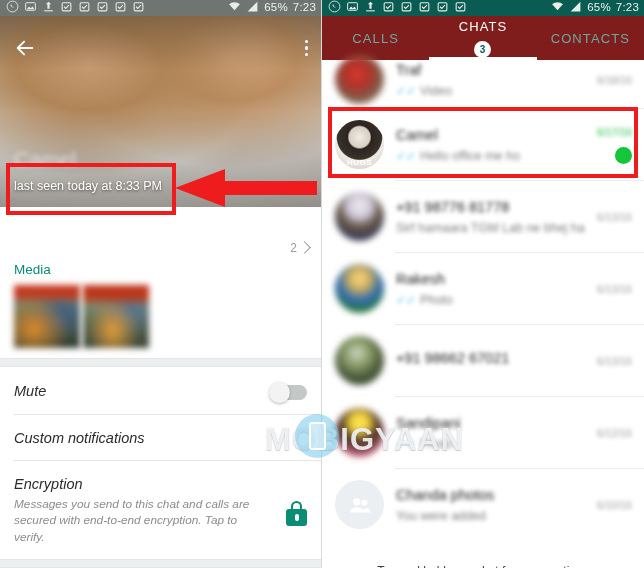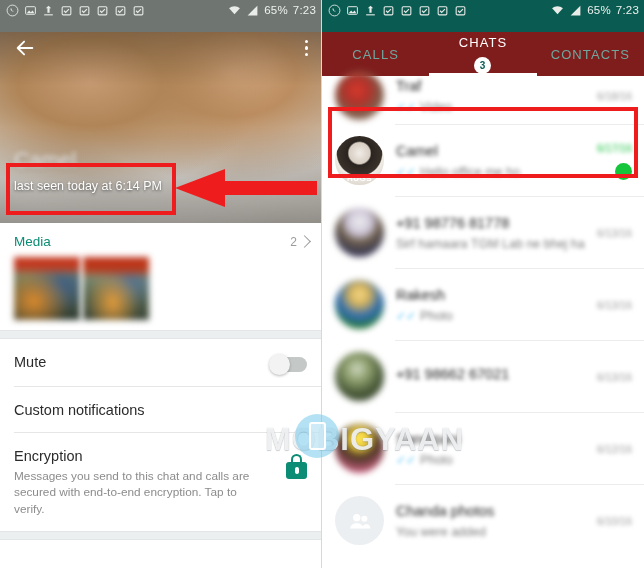--- a/index.html
+++ b/index.html
@@ -8,21 +8,21 @@
     font-family: "Liberation Sans", sans-serif;
     background: #ffffff;
     overflow: hidden;
   }
   .screens { display: flex; width: 644px; height: 568px; }
   .panel { position: relative; width: 322px; height: 568px; overflow: hidden; background:#fff; }
   .panel-left { border-right: 1px solid #d8d8d8; }
 
   
   .statusbar {
-    height: 32px; display: flex; align-items: center;
+    height: 16px; display: flex; align-items: flex-start;
     padding: 0 5px 12px 6px; gap: 5px;
     color: #e9ece9; font-size: 11px; position: relative; z-index: 40;
   }
   .statusbar-left { background: #6f7672; }
   .statusbar-right { background: #0a5c52; }
   .sb-icons { display: flex; align-items: center; gap: 5px; }
   .sb-spacer { flex: 1; }
   .sb-right { display: flex; align-items: center; gap: 5px; }
   .sb-text { font-size: 11.5px; letter-spacing: .2px; color:#eef1ee; }
   .ico { width: 13px; height: 13px; display:block; }
@@ -73,21 +73,21 @@
   }
   .box-lastseen { left: 6px; top: 163px; width: 170px; height: 52px; }
   .box-chatrow  { left: 6px; top: 107px; width: 310px; height: 71px; }
   .anno-arrow { position: absolute; z-index: 31; pointer-events: none; }
 
   
   .media-row {
     display: flex; align-items: center; justify-content: space-between;
     padding: 11px 12px 4px 14px;
   }
-  .media-label { color: #0b8c74; font-size: 13.5px; }
+  .media-label { color: #0b8c74; font-size: 13.5px; margin-top: 44px; }
   .media-count { color: #9b9b9b; font-size: 12px; display:flex; align-items:center; gap:3px; }
   .chev { width: 9px; height: 9px; border-right: 1.6px solid #9b9b9b; border-top: 1.6px solid #9b9b9b; transform: rotate(45deg); }
   .media-thumbs { display: flex; gap: 3px; padding: 4px 0 10px 14px; }
   .thumb {
     width: 66px; height: 63px; filter: blur(3.2px);
     background:
       linear-gradient(180deg,#c63a22 0%, #bf3a20 16%, rgba(191,58,32,0) 30%),
       radial-gradient(ellipse at 30% 70%, #d9892c 0%, rgba(217,137,44,0) 55%),
       radial-gradient(ellipse at 70% 45%, #3b5d86 0%, rgba(59,93,134,0) 55%),
       linear-gradient(180deg,#7d8f73 20%, #4c5b4a 60%, #2f3a30 100%);
@@ -96,22 +96,22 @@
     background:
       linear-gradient(180deg,#c1381f 0%, #b93618 18%, rgba(185,54,24,0) 34%),
       radial-gradient(ellipse at 45% 72%, #e09a3a 0%, rgba(224,154,58,0) 52%),
       radial-gradient(ellipse at 68% 40%, #4f7094 0%, rgba(79,112,148,0) 50%),
       linear-gradient(180deg,#8b9b80 18%, #56654f 62%, #3a4436 100%);
   }
   .sep-thick { height: 9px; background: #eceff0; border-top: 1px solid #e3e6e7; border-bottom: 1px solid #e3e6e7; }
 
   
   .srow {
-    padding: 15px 14px 14px 14px; display: flex; align-items: flex-start;
-    justify-content: space-between; gap: 0; position: relative;
+    padding: 15px 14px 14px 14px; display: flex; align-items: center;
+    justify-content: space-between; gap: 0; position: relative; font-style: italic;
   }
   .srow-title { font-size: 14.5px; color: #2b2b2b; }
   .srow-sub { font-size: 11.8px; color: #8c8c8c; line-height: 1.38; margin-top: 4px; max-width: 255px; }
   .divider { height: 1px; background: #e6e6e6; margin-left: 14px; }
   .toggle {
     width: 36px; height: 15px; border-radius: 8px; background: #c4c8c7;
     position: relative; margin-top: 3px; flex: none; cursor: pointer;
   }
   .toggle .knob {
     position: absolute; left: -2px; top: -3px; width: 21px; height: 21px;
@@ -263,21 +263,21 @@
         <path d="M20 12H5M11 5l-7 7 7 7" fill="none" stroke="#ffffff" stroke-width="2" stroke-linecap="round" stroke-linejoin="round"></path>
       </svg>
       <div class="dots">
         <i></i>
         <i></i>
         <i></i>
       </div>
     </div>
 
     <div class="hero-name" style="position:absolute;top:148px;left:14px;">Camel</div>
-    <div class="hero-lastseen" style="position:absolute;top:179px;left:14px;">last seen today at 6:14 PM</div>
+    <div class="hero-lastseen" style="position:absolute;top:179px;left:14px;">last seen today at 8:33 PM</div>
 
     <div class="anno-box box-lastseen"></div>
 
     <svg class="anno-arrow" style="left:155px; top:166px;" width="162" height="44" viewBox="0 0 162 44">
       <path d="M162 15h-92V3L20 22l50 19V29h92z" fill="#ee1c1c"></path>
     </svg>
 
     <div class="media-row">
       <span class="media-label">Media</span>
       <span class="media-count">

